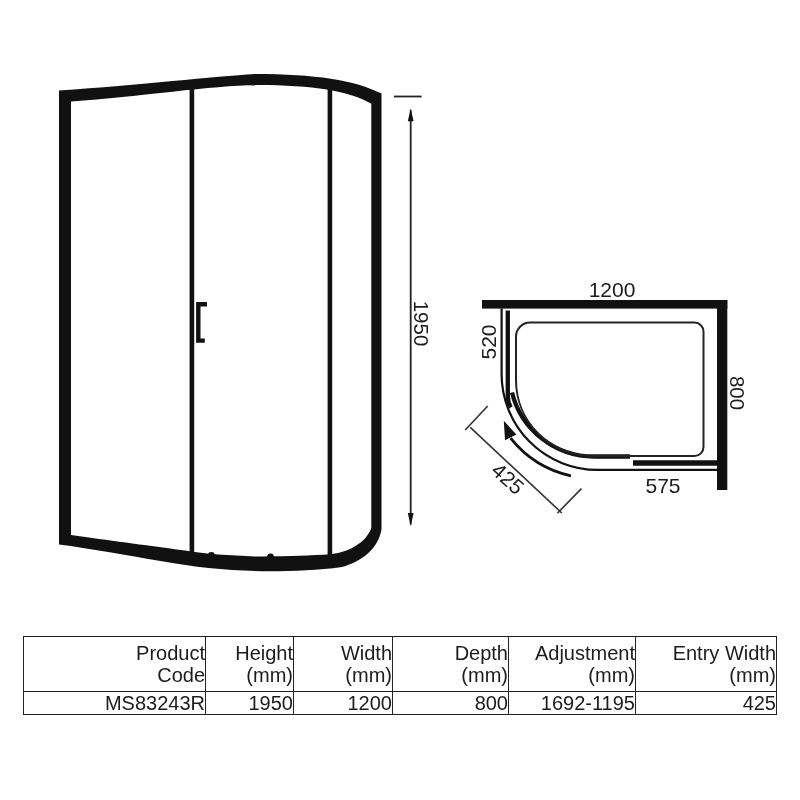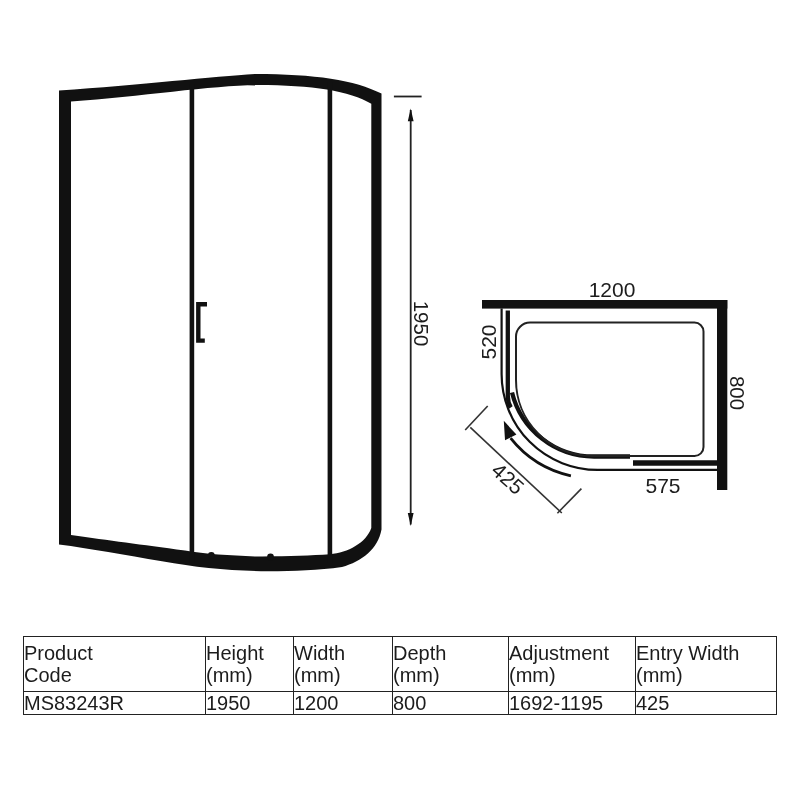--- a/index.html
+++ b/index.html
@@ -1,20 +1,20 @@
 <!DOCTYPE html>
 <html><head>
 <meta charset="utf-8">
 <style>
   html,body{margin:0;padding:0;background:#fff;width:800px;height:800px;overflow:hidden;}
   body{font-family:"Liberation Sans",sans-serif;}
   svg{position:absolute;left:0;top:0;}
   table{position:absolute;left:23px;top:636px;border-collapse:collapse;table-layout:fixed;
         font-family:"Liberation Sans",sans-serif;font-size:20px;color:#1c1c1c;}
-  td{border:1.8px solid #222;text-align:left;vertical-align:middle;padding:0;line-height:22px;}
+  td{border:1.8px solid #222;text-align:right;vertical-align:middle;padding:0;line-height:22px;}
 </style>
 </head>
 <body>
 <svg width="800" height="800" viewBox="0 0 800 800">
 
   <path fill="#111" fill-rule="evenodd" d="
     M59,90.5
     C140,84.8 215,76.3 255,73.9
     C315,73.9 355,80 381.5,93.5
     L381.5,529.5

